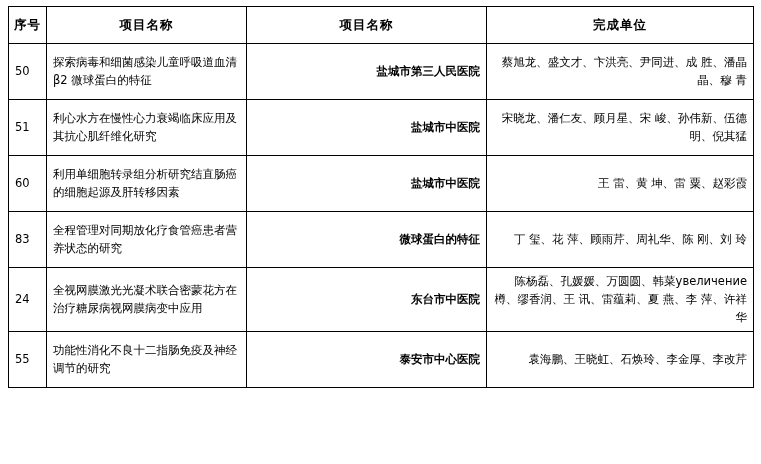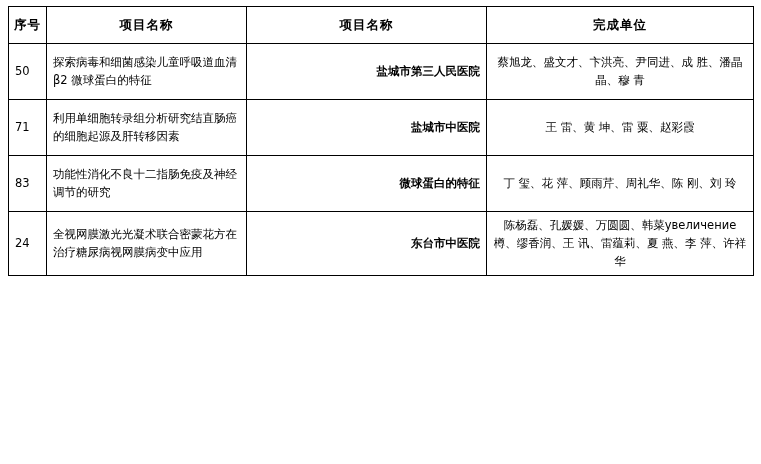--- a/index.html
+++ b/index.html
@@ -53,21 +53,21 @@
   }
   td.cell-name {
     text-align: left;
     word-break: break-all;
   }
   td.cell-unit {
     text-align: right;
     font-weight: bold;
   }
   td.cell-people {
-    text-align: center;
+    text-align: right;
     word-break: break-all;
   }
   tbody tr { height: 56px; }
 </style>
 </head>
 <body>
 
 <div class="page">
   <table class="award-table">
     <colgroup>
@@ -85,32 +85,44 @@
       </tr>
     </thead>
     <tbody>
       <tr>
         <td class="cell-no">50</td>
         <td class="cell-name">探索病毒和细菌感染儿童呼吸道血清β2 微球蛋白的特征</td>
         <td class="cell-unit">盐城市第三人民医院</td>
         <td class="cell-people">蔡旭龙、盛文才、卞洪亮、尹同进、成 胜、潘晶晶、穆 青</td>
       </tr>
       <tr>
-        <td class="cell-no">71</td>
+        <td class="cell-no">51</td>
+        <td class="cell-name">利心水方在慢性心力衰竭临床应用及其抗心肌纤维化研究</td>
+        <td class="cell-unit">盐城市中医院</td>
+        <td class="cell-people">宋晓龙、潘仁友、顾月星、宋 峻、孙伟新、伍德明、倪其猛</td>
+      </tr>
+      <tr>
+        <td class="cell-no">60</td>
         <td class="cell-name">利用单细胞转录组分析研究结直肠癌的细胞起源及肝转移因素</td>
         <td class="cell-unit">盐城市中医院</td>
         <td class="cell-people">王 雷、黄 坤、雷 粟、赵彩霞</td>
       </tr>
       <tr>
         <td class="cell-no">83</td>
-        <td class="cell-name">功能性消化不良十二指肠免疫及神经调节的研究</td>
+        <td class="cell-name">全程管理对同期放化疗食管癌患者营养状态的研究</td>
         <td class="cell-unit">微球蛋白的特征</td>
         <td class="cell-people">丁 玺、花 萍、顾雨芹、周礼华、陈 刚、刘 玲</td>
       </tr>
       <tr>
         <td class="cell-no">24</td>
         <td class="cell-name">全视网膜激光光凝术联合密蒙花方在治疗糖尿病视网膜病变中应用</td>
         <td class="cell-unit">东台市中医院</td>
         <td class="cell-people">陈杨磊、孔媛媛、万圆圆、韩菜увеличение樽、缪香润、王 讯、雷蕴莉、夏 燕、李 萍、许祥华</td>
       </tr>
+      <tr>
+        <td class="cell-no">55</td>
+        <td class="cell-name">功能性消化不良十二指肠免疫及神经调节的研究</td>
+        <td class="cell-unit">泰安市中心医院</td>
+        <td class="cell-people">袁海鹏、王晓虹、石焕玲、李金厚、李改芹</td>
+      </tr>
     </tbody>
   </table>
 </div>
 
 </body></html>

